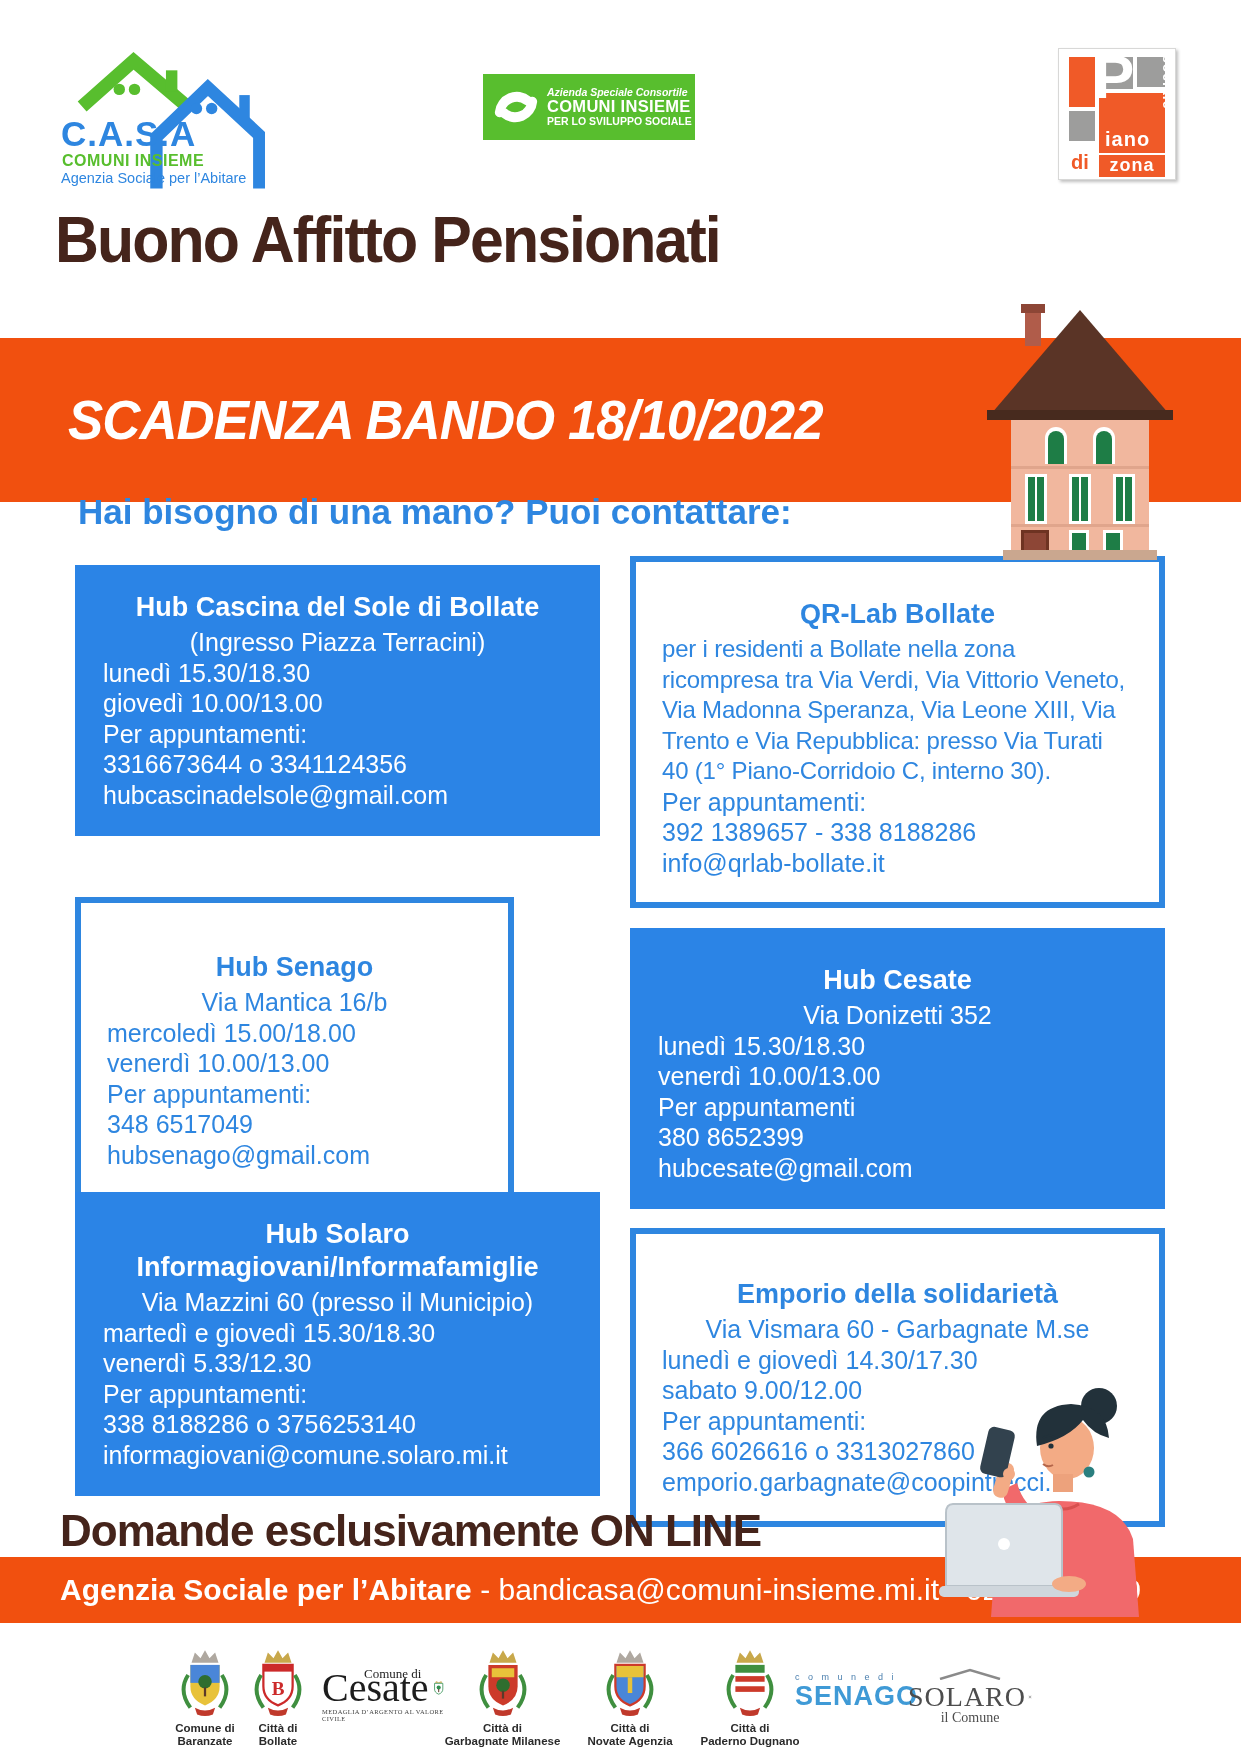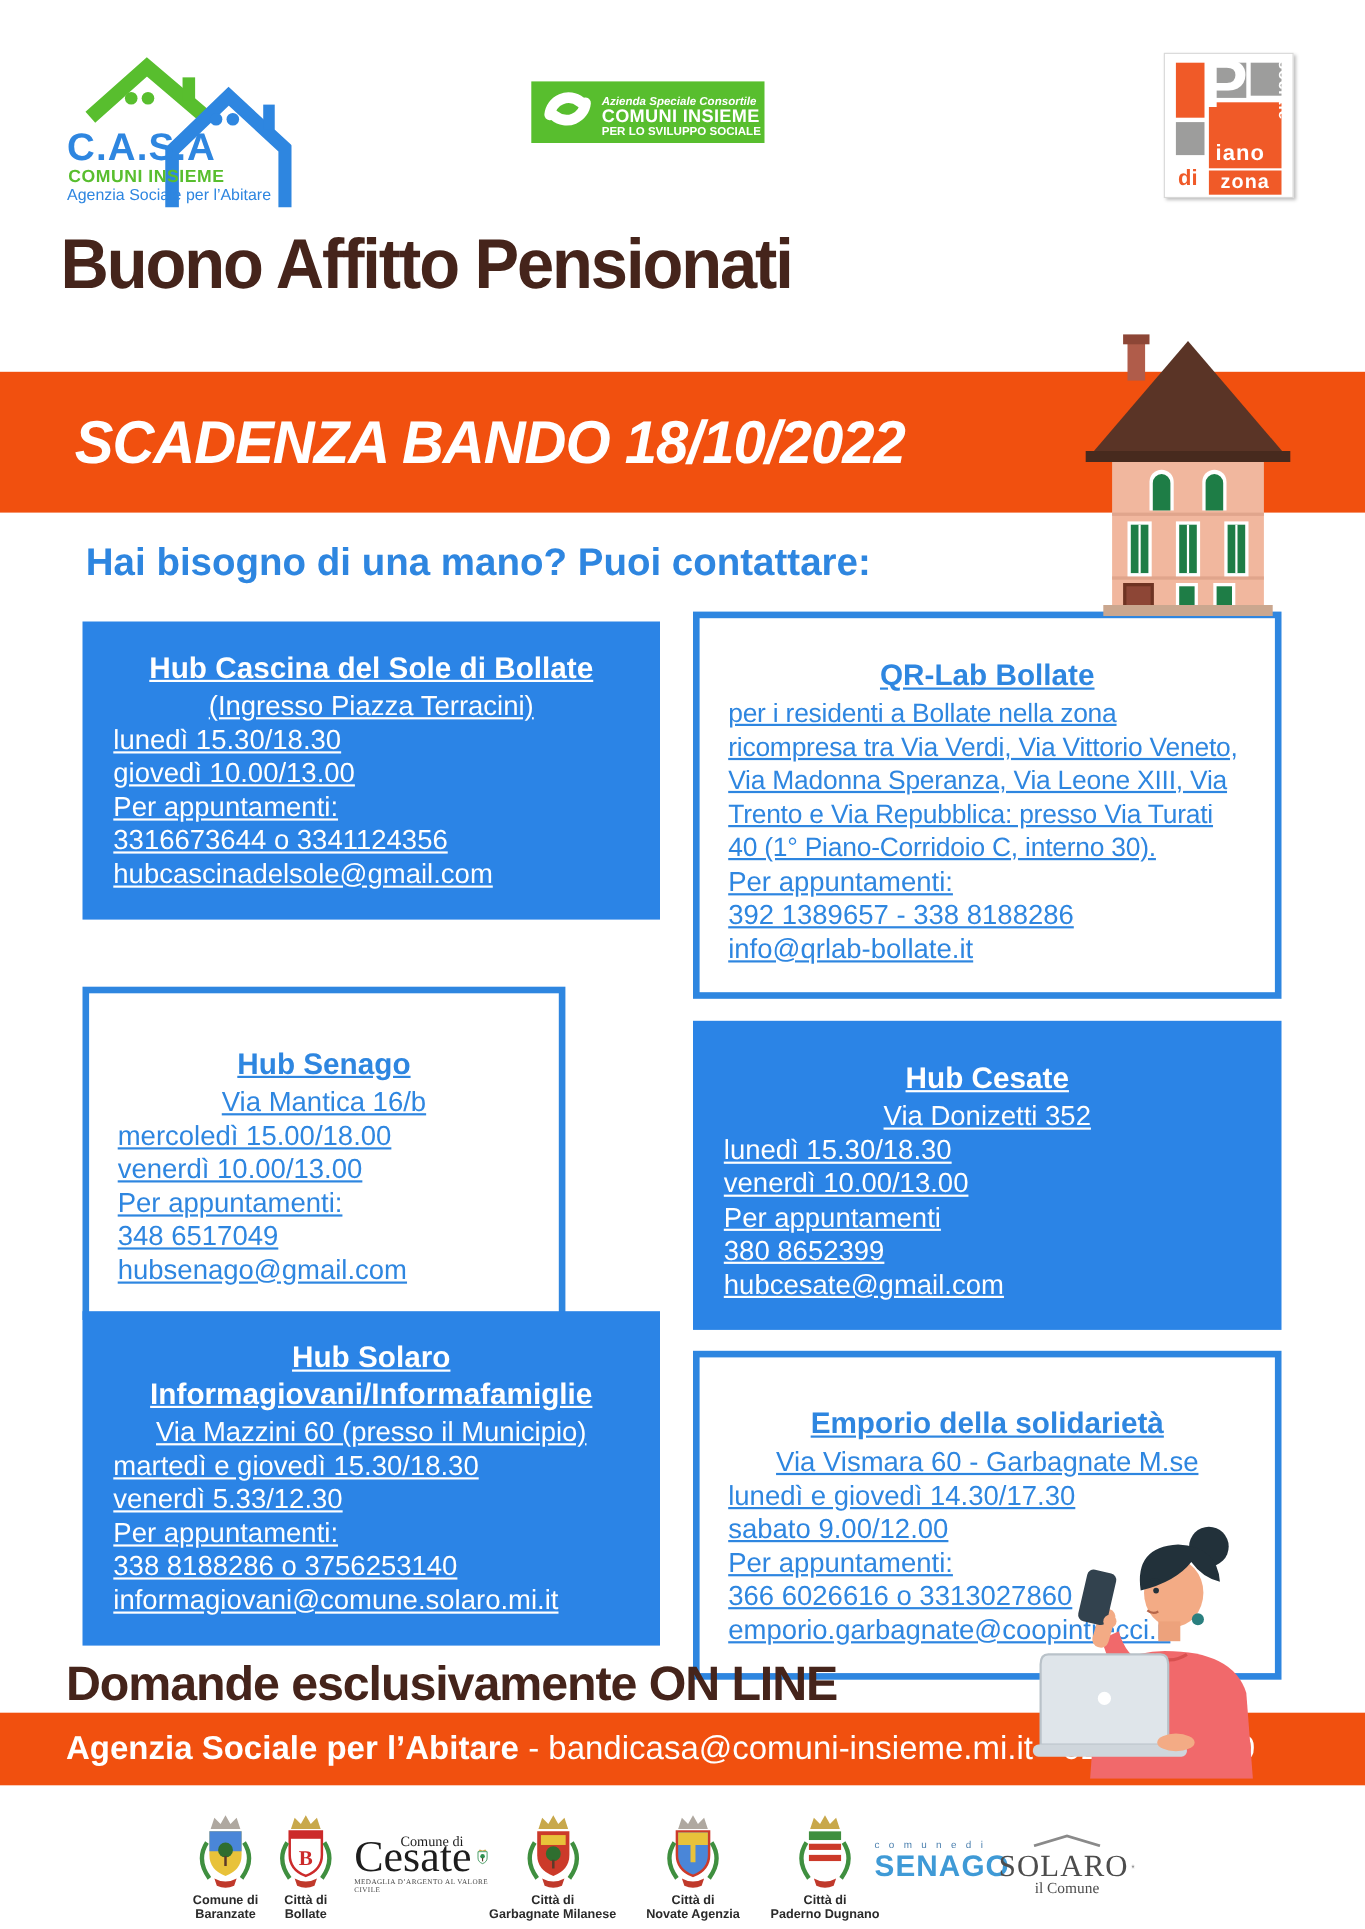--- a/index.html
+++ b/index.html
@@ -11,22 +11,22 @@
   .page{
     position:relative;width:1241px;height:1754px;background:#fff;margin:0 auto;
     font-family:"Liberation Sans", sans-serif;overflow:hidden;
   }
   
   .casa-logo{position:absolute;left:55px;top:42px;width:210px;height:140px;}
   .casa-logo svg{position:absolute;left:10px;top:0;}
   .casa-name{position:absolute;left:6px;top:72px;font-size:35px;font-weight:bold;color:var(--blue);letter-spacing:1px;}
   .casa-org{position:absolute;left:7px;top:110px;font-size:16px;font-weight:bold;color:var(--green);letter-spacing:.5px;}
   .casa-tag{position:absolute;left:6px;top:128px;font-size:14.5px;color:var(--blue);white-space:nowrap;}
-  .cons-logo{position:absolute;left:483px;top:74px;width:212px;height:56px;background:var(--green);
-    display:flex;align-items:flex-end;padding:4px 8px 4px 6px;}
+  .cons-logo{position:absolute;left:483px;top:74px;width:212px;height:66px;background:var(--green);
+    display:flex;align-items:center;padding:4px 8px 4px 6px;}
   .cons-icon{flex:0 0 54px;height:54px;}
   .cons-text{color:#fff;line-height:1.05;margin-left:4px;}
   .cons-l1{font-size:10.5px;font-weight:bold;font-style:italic;white-space:nowrap;}
   .cons-l2{font-size:16.5px;font-weight:bold;letter-spacing:.3px;white-space:nowrap;}
   .cons-l3{font-size:10.5px;font-weight:bold;white-space:nowrap;}
   .piano-logo{position:absolute;left:1058px;top:48px;width:118px;height:132px;background:#fff;
     border:1px solid #d8d8d7;box-shadow:2px 2px 3px rgba(0,0,0,.25);}
   .piano-logo .blk{position:absolute;}
   .p-stem{left:10px;top:8px;width:26px;height:50px;background:var(--logoorange);}
   .p-graytop{left:78px;top:8px;width:28px;height:30px;background:var(--graylogo);}
@@ -36,29 +36,29 @@
   .p-zona{left:40px;top:106px;width:66px;height:22px;background:var(--logoorange);color:#fff;
     font-weight:bold;font-size:18px;line-height:21px;text-align:center;letter-spacing:1px;}
   .p-p{position:absolute;left:34px;top:-8px;font-size:62px;font-weight:bold;color:#fff;}
   .p-iano{position:absolute;left:6px;bottom:2px;color:#fff;font-weight:bold;font-size:20px;letter-spacing:1px;}
   .p-di{position:absolute;left:12px;top:102px;color:var(--logoorange);font-weight:bold;font-size:20px;}
   .p-soc{position:absolute;right:-1px;top:6px;color:#fff;font-weight:bold;font-size:14px;
     writing-mode:vertical-rl;letter-spacing:1px;}
   
   .main-title{position:absolute;left:55px;top:203px;font-size:64px;font-weight:bold;color:var(--brown);
     letter-spacing:-2px;transform:scaleX(.95);transform-origin:left;white-space:nowrap;}
-  .banner{position:absolute;left:0;top:338px;width:1241px;height:128px;background:var(--orange);
+  .banner{position:absolute;left:0;top:338px;width:1241px;height:164px;background:var(--orange);
     display:flex;align-items:center;}
   .banner-text{margin-left:68px;color:#fff;font-size:55px;font-weight:bold;font-style:italic;
     letter-spacing:-1px;transform:scaleX(.96);transform-origin:left;white-space:nowrap;}
   .house-illu{position:absolute;left:985px;top:302px;z-index:2;}
   
   .contact-heading{position:absolute;left:78px;top:492px;font-size:35px;font-weight:bold;color:var(--blue);}
   
-  .box{position:absolute;font-size:25px;line-height:30.5px;z-index:1;text-decoration:underline;}
+  .box{position:absolute;font-size:25px;line-height:30.5px;z-index:1;}
   .box.solid{background:var(--bluebox);color:#fff;padding:26px 28px 26px;}
   .box.outline{background:#fff;border:6px solid var(--blue);color:var(--blue);padding:36px 26px 24px;}
   .box-title{font-size:27px;font-weight:bold;text-align:center;line-height:33px;margin-bottom:3px;}
   .line{white-space:nowrap;}
   .line.center{text-align:center;}
   .line.body{white-space:normal;font-size:24px;letter-spacing:-.2px;}
   
   .woman-illu{position:absolute;left:938px;top:1382px;z-index:6;}
   .online-note{position:absolute;left:60px;top:1506px;font-size:44px;font-weight:bold;color:var(--brown);
     letter-spacing:-1px;z-index:2;}

